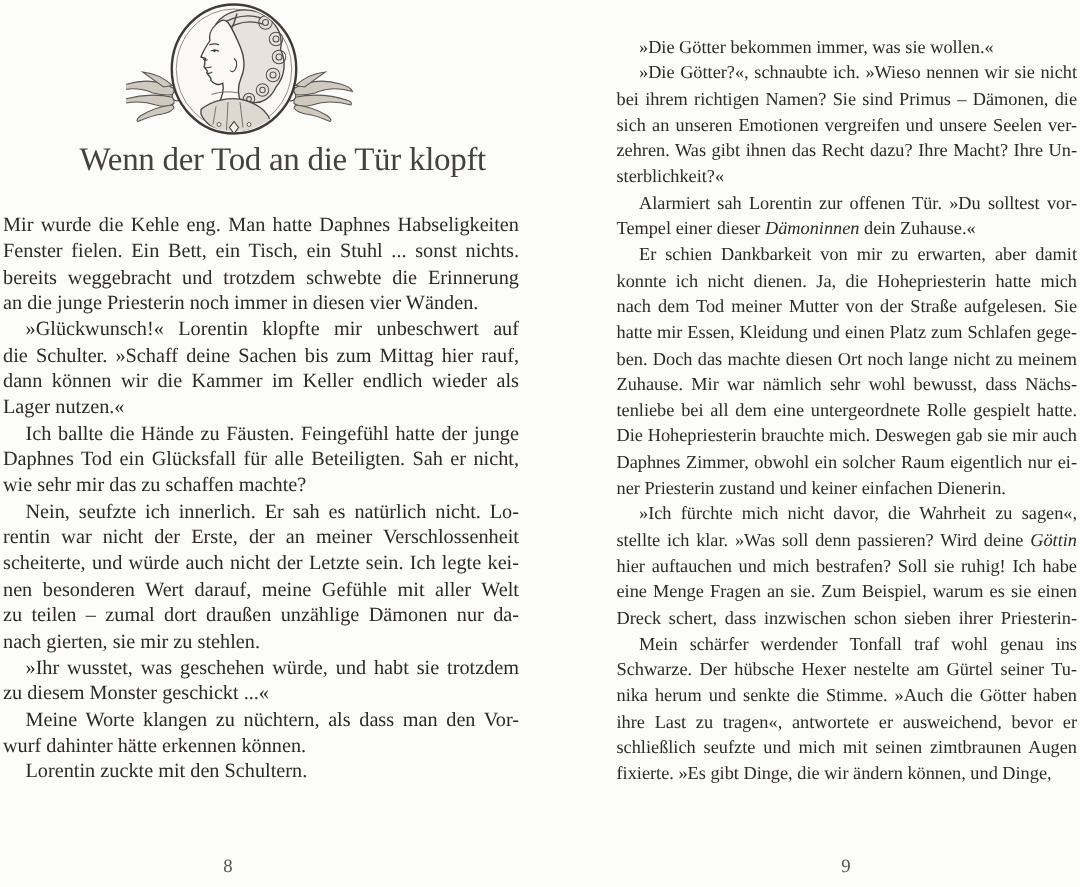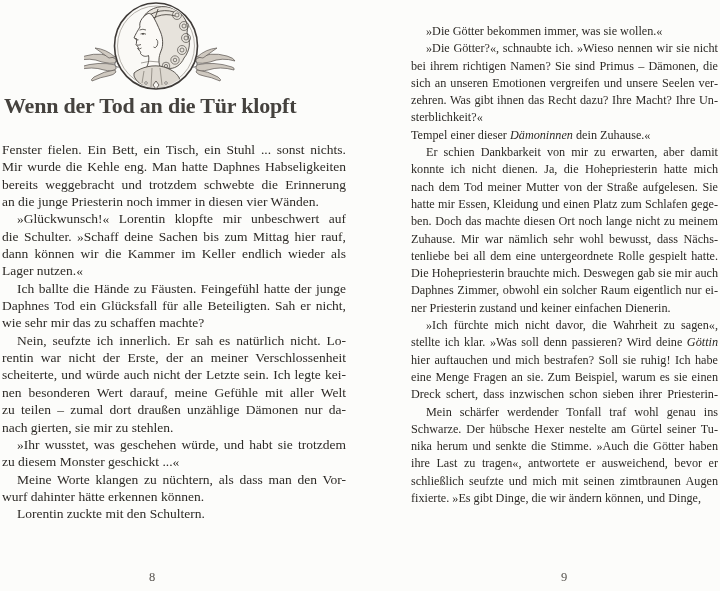--- a/index.html
+++ b/index.html
@@ -8,24 +8,23 @@
     background:#fcfcfa;color:#2d2a26;
     font-family:"Liberation Serif", serif;
   }
   .spread{position:absolute;inset:0}
   .page{position:absolute;top:0;bottom:4px}
 
   .medallion{position:absolute;left:84px;top:1px}
 
   .chapter-title{
     position:absolute;left:4px;top:93px;width:320px;
-    text-align:left;font-size:22px;letter-spacing:-0.2px;
+    text-align:right;font-size:22px;letter-spacing:-0.2px;
     color:#45423e;white-space:nowrap;
     font-family:"Liberation Serif", serif;
-    font-weight:bold;
   }
 
   .body-text{position:absolute}
   #left-body{left:2px;top:141px;width:344px;font-size:13.5px;line-height:17.35px}
   #right-body{left:411px;top:23px;width:307px;font-size:12.2px;line-height:17.3px}
 
   .paragraph{margin:0;padding:0}
   .line{text-align:justify;text-align-last:justify;white-space:normal}
   .line.last{text-align:left;text-align-last:left}
   .line.indent{text-indent:15px}
@@ -116,22 +115,22 @@
 
       <path d="M72 80 L75 84 L72 88 L69 84 Z" fill="#f6f4f0" stroke="#4a453f" stroke-width="0.8"></path>
       <circle cx="62" cy="82" r="1.3" fill="#fbfaf8" stroke="#4a453f" stroke-width="0.6"></circle>
       <circle cx="82" cy="82" r="1.3" fill="#fbfaf8" stroke="#4a453f" stroke-width="0.6"></circle>
     </svg>
 
     <div class="chapter-title">Wenn der Tod an die Tür klopft</div>
 
     <div class="body-text" id="left-body">
         <div class="paragraph">
+          <div class="line">Mir wurde die Kehle eng. Man hatte Daphnes Habseligkeiten</div>
           <div class="line">Fenster fielen. Ein Bett, ein Tisch, ein Stuhl ... sonst nichts.</div>
-          <div class="line">Mir wurde die Kehle eng. Man hatte Daphnes Habseligkeiten</div>
           <div class="line">bereits weggebracht und trotzdem schwebte die Erinnerung</div>
           <div class="line last">an die junge Priesterin noch immer in diesen vier Wänden.</div>
         </div>
         <div class="paragraph">
           <div class="line indent">»Glückwunsch!« Lorentin klopfte mir unbeschwert auf</div>
           <div class="line">die Schulter. »Schaff deine Sachen bis zum Mittag hier rauf,</div>
           <div class="line">dann können wir die Kammer im Keller endlich wieder als</div>
           <div class="line last">Lager nutzen.«</div>
         </div>
         <div class="paragraph">
@@ -169,20 +168,21 @@
           <div class="line last indent">»Die Götter bekommen immer, was sie wollen.«</div>
         </div>
         <div class="paragraph">
           <div class="line indent">»Die Götter?«, schnaubte ich. »Wieso nennen wir sie nicht</div>
           <div class="line">bei ihrem richtigen Namen? Sie sind Primus – Dämonen, die</div>
           <div class="line">sich an unseren Emotionen vergreifen und unsere Seelen ver-</div>
           <div class="line">zehren. Was gibt ihnen das Recht dazu? Ihre Macht? Ihre Un-</div>
           <div class="line last">sterblichkeit?«</div>
         </div>
         <div class="paragraph">
+          <div class="line indent">Alarmiert sah Lorentin zur offenen Tür. »Du solltest vor-</div>
           <div class="line last">Tempel einer dieser <i>Dämoninnen</i> dein Zuhause.«</div>
         </div>
         <div class="paragraph">
           <div class="line indent">Er schien Dankbarkeit von mir zu erwarten, aber damit</div>
           <div class="line">konnte ich nicht dienen. Ja, die Hohepriesterin hatte mich</div>
           <div class="line">nach dem Tod meiner Mutter von der Straße aufgelesen. Sie</div>
           <div class="line">hatte mir Essen, Kleidung und einen Platz zum Schlafen gege-</div>
           <div class="line">ben. Doch das machte diesen Ort noch lange nicht zu meinem</div>
           <div class="line">Zuhause. Mir war nämlich sehr wohl bewusst, dass Nächs-</div>
           <div class="line">tenliebe bei all dem eine untergeordnete Rolle gespielt hatte.</div>

